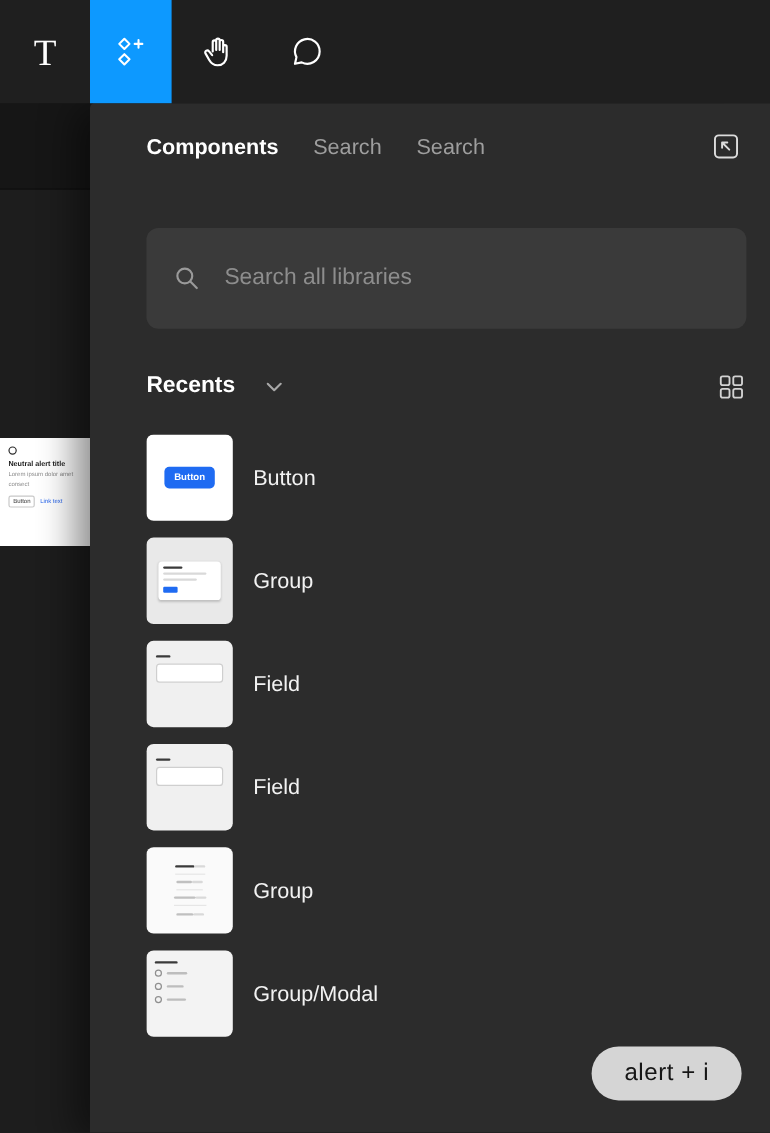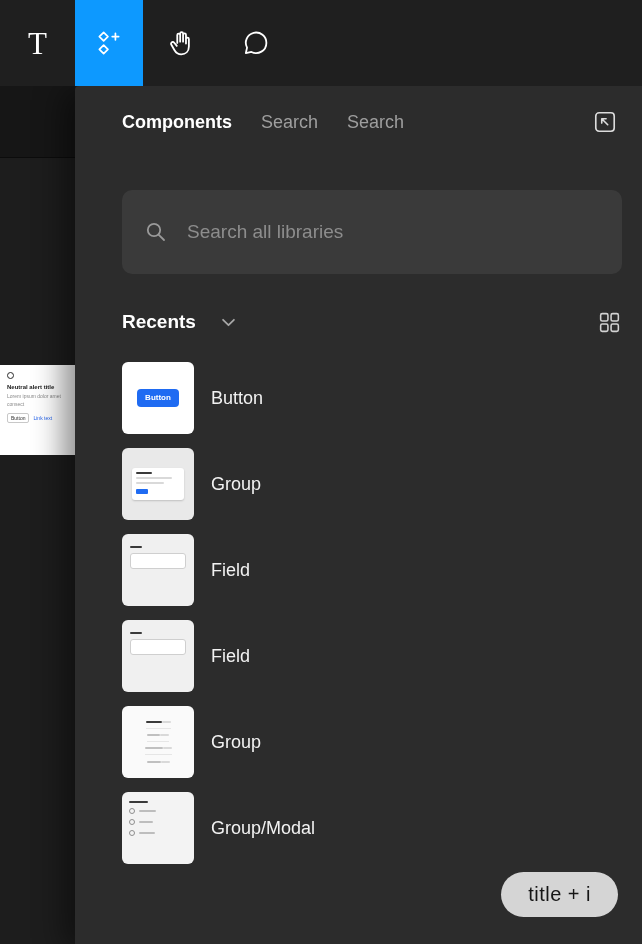--- a/index.html
+++ b/index.html
@@ -315,13 +315,13 @@
             <span class="mock-radio"></span>
             <div class="bar bar-mid" style="width:16px; opacity:.6;"></div>
           </div>
       </div>
       <span class="row-label">Group/Modal</span>
     </div>
 
   </div>
 </div>
 
-<div class="hint-pill">title + i</div>
+<div class="hint-pill">alert + i</div>
 
 </body></html>

